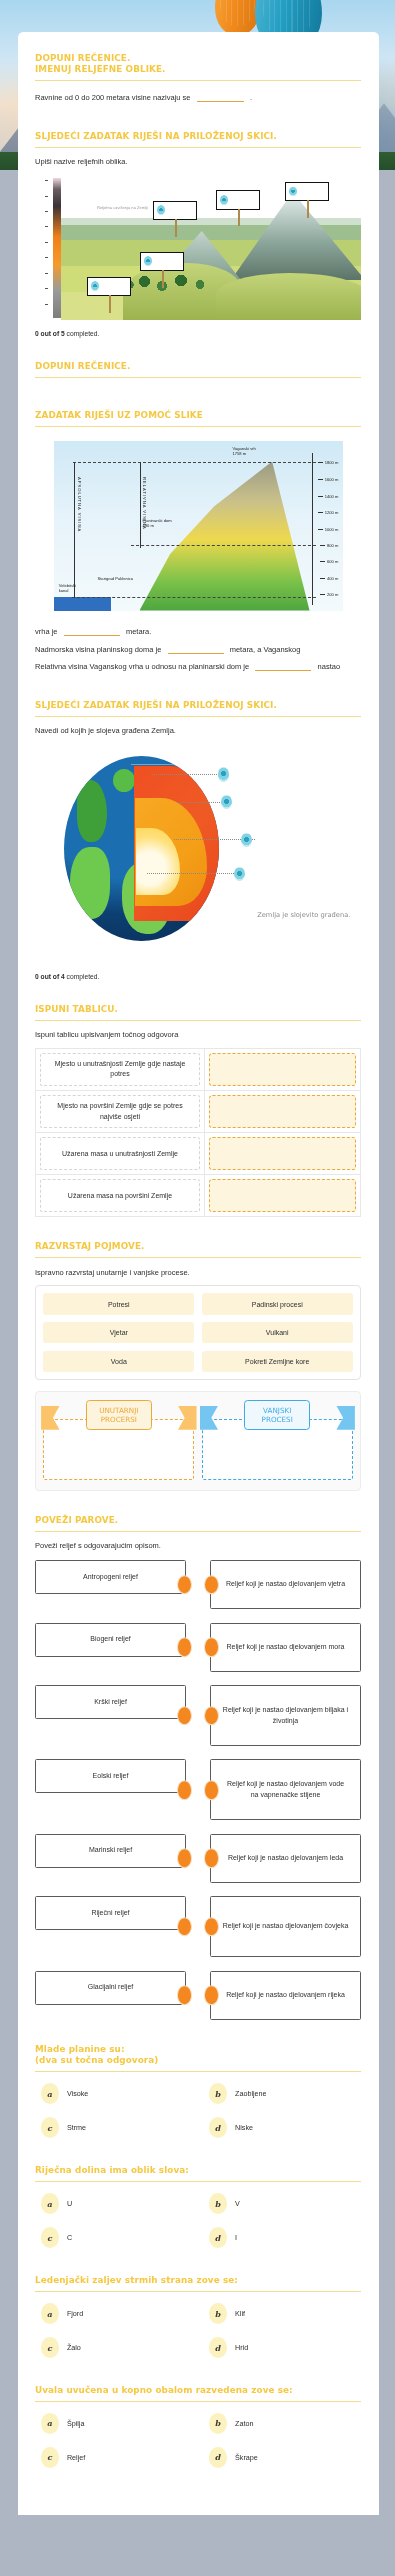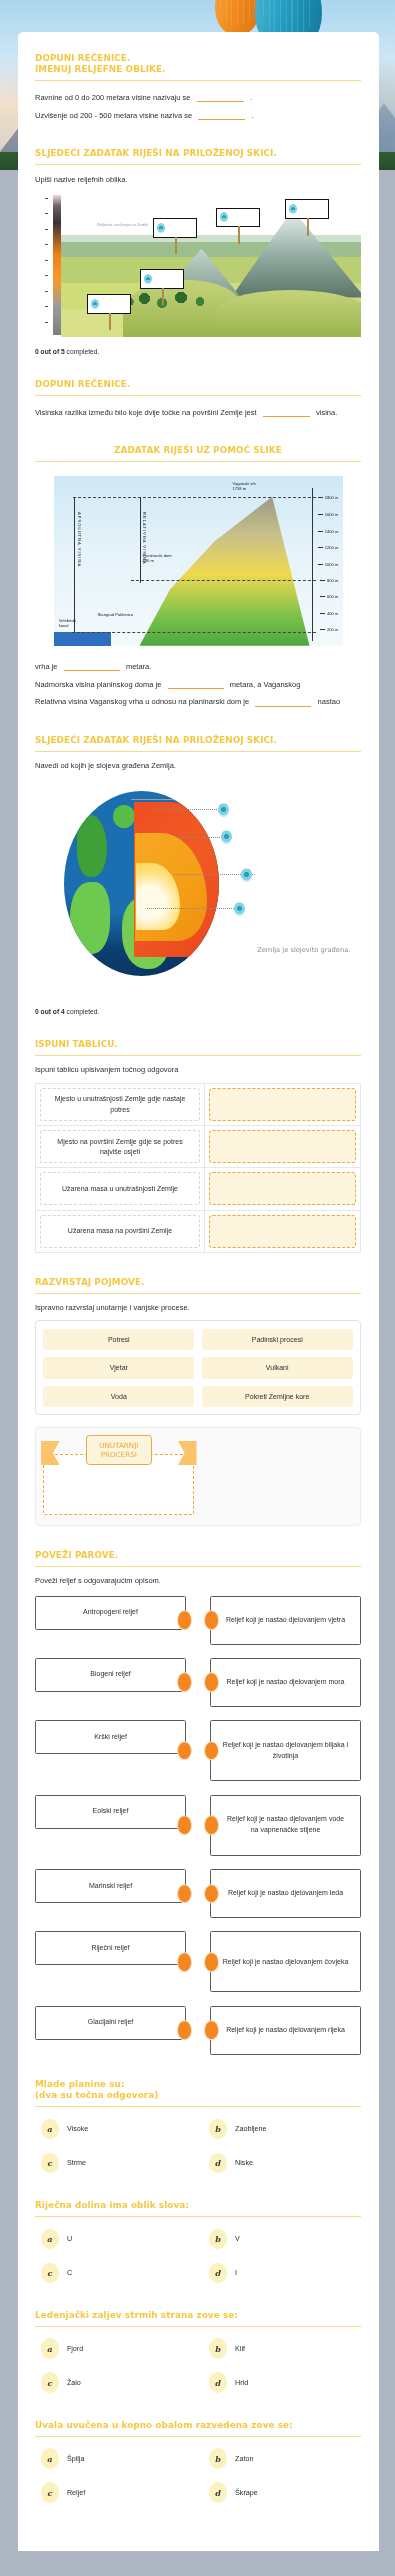--- a/index.html
+++ b/index.html
@@ -312,25 +312,20 @@
 
     <div class="block">
       <h2 class="q-title">
         <span>DOPUNI REČENICE.</span><br>
         <span>IMENUJ RELJEFNE OBLIKE.</span>
       </h2>
       <div class="rule"></div>
 
       <div class="fill-line">
         <span>Ravnine od 0 do 200 metara visine nazivaju se</span>
-        <span class="blank"></span>
-        <span>.</span>
-      </div>
-      <div class="fill-line">
-        <span>Uzvišenje od 200 - 500 metara visine naziva se</span>
         <span class="blank"></span>
         <span>.</span>
       </div>
     </div>
 
     <div class="block">
       <h2 class="q-title">SLJEDEĆI ZADATAK RIJEŠI NA PRILOŽENOJ SKICI.</h2>
       <div class="rule"></div>
       <p class="prompt">Upiši nazive reljefnih oblika.</p>
 
@@ -399,29 +394,24 @@
       </div>
 
       <div class="completed">
         <b>0 out of 5</b><span> completed.</span>
       </div>
     </div>
 
     <div class="block">
       <h2 class="q-title">DOPUNI REČENICE.</h2>
       <div class="rule"></div>
-      <div class="fill-line">
-        <span>Visinska razlika između bilo koje dvije točke na površini Zemlje jest</span>
-        <span class="blank"></span>
-        <span>visina.</span>
-      </div>
-    </div>
-
-    <div class="block">
-      <h2 class="q-title" style="text-align:center">ZADATAK RIJEŠI UZ POMOĆ SLIKE</h2>
+    </div>
+
+    <div class="block">
+      <h2 class="q-title" style="">ZADATAK RIJEŠI UZ POMOĆ SLIKE</h2>
       <div class="rule"></div>
 
       <div class="vaganski">
         <div class="vag-mountain"></div>
         <div class="vag-sea"></div>
         <div class="vag-axis"></div>
 
         <div class="vag-tick" style="top:19.6px"><i></i><span>1800 m</span></div>
         <div class="vag-tick" style="top:36px"><i></i><span>1600 m</span></div>
         <div class="vag-tick" style="top:53px"><i></i><span>1400 m</span></div>
@@ -573,20 +563,31 @@
           <span class="flag warm l"></span>
           <span class="flag warm r"></span>
           <div class="ribbon warm">
             <span>
               <span>UNUTARNJI</span><br>
               <span>PROCERSI</span>
             </span>
           </div>
           <div class="dropzone"></div>
         </div>
+        <div class="cat">
+          <span class="flag cool l"></span>
+          <span class="flag cool r"></span>
+          <div class="ribbon cool">
+            <span>
+              <span>VANJSKI</span><br>
+              <span>PROCESI</span>
+            </span>
+          </div>
+          <div class="dropzone cool"></div>
+        </div>
       </div>
     </div>
 
     <div class="block">
       <h2 class="q-title">POVEŽI PAROVE.</h2>
       <div class="rule"></div>
       <p class="prompt">Poveži reljef s odgovarajućim opisom.</p>
 
       <div class="pairs">
         <div class="pair-item">

